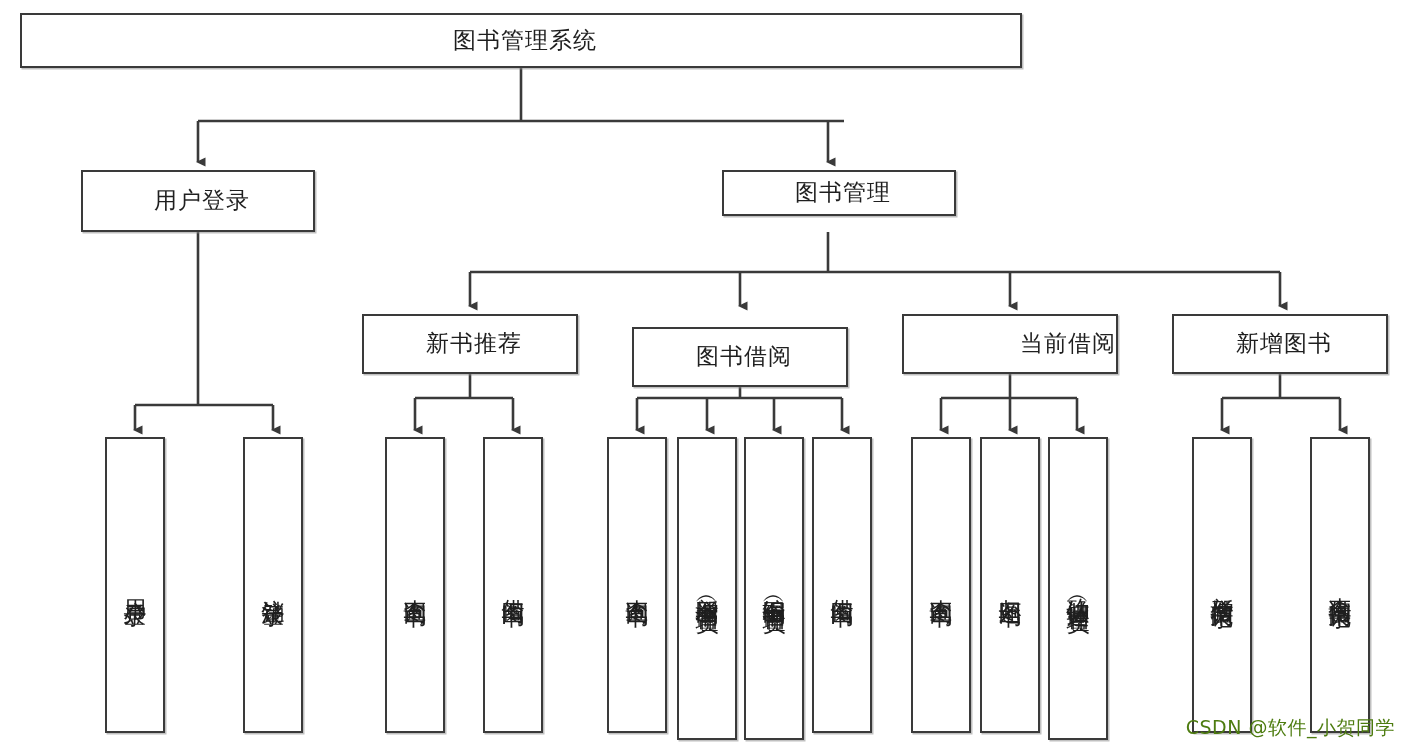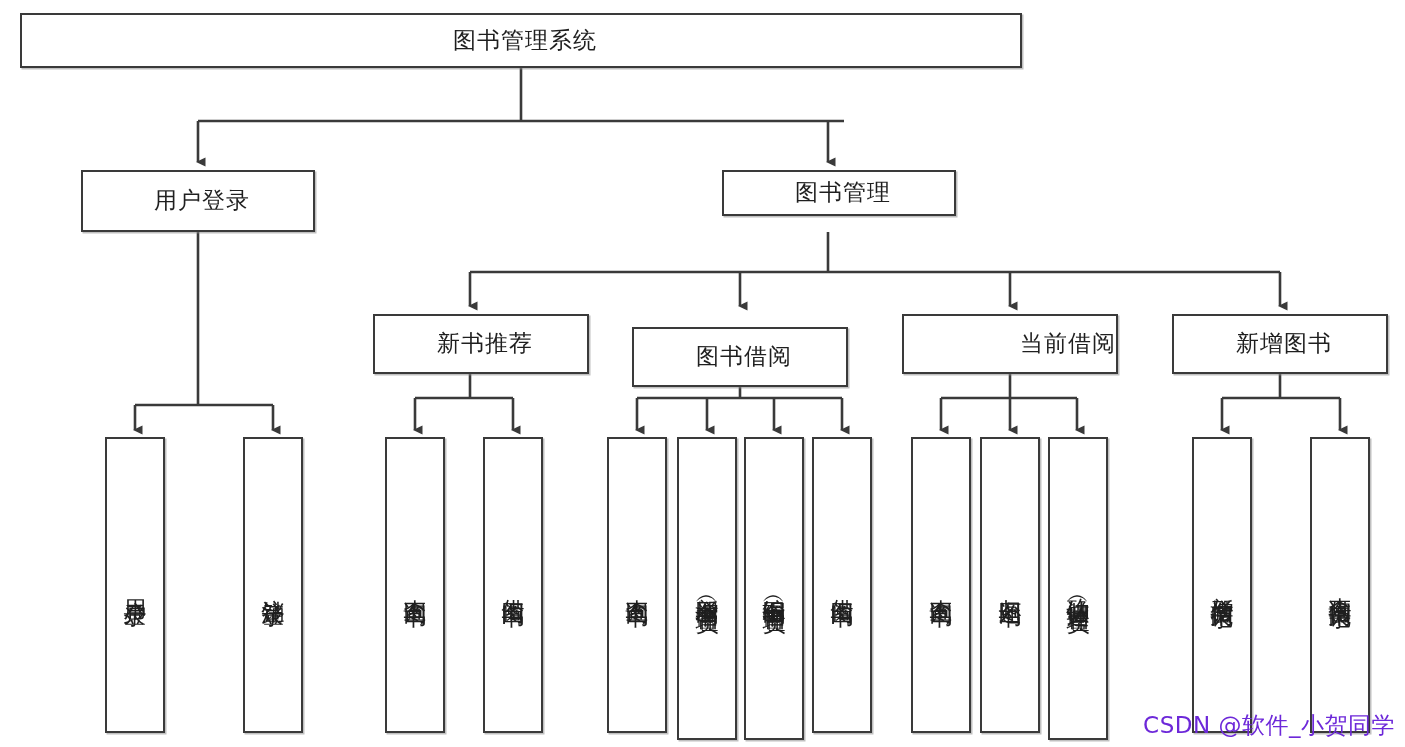--- a/index.html
+++ b/index.html
@@ -53,22 +53,22 @@
     left: 0;
     top: 0;
     width: 1405px;
     height: 747px;
     pointer-events: none;
   }
   .wm {
     position: absolute;
     right: 10px;
     bottom: 6px;
-    font-size: 23px;
-    color: #6d28d9;
+    font-size: 19px;
+    color: #4d7c0f;
     letter-spacing: 0.5px;
     white-space: nowrap;
   }
 </style>
 </head>
 <body>
 
 <div id="canvas">
 
   <svg id="edges" viewBox="0 0 1405 747">
@@ -125,21 +125,21 @@
     <span>图书管理系统</span>
   </div>
 
   <div class="node h" style="left:81px; top:170px; width:234px; height:62px;">
     <span>用户登录</span>
   </div>
   <div class="node h" style="left:711px; top:170px; width:234px; height:46px;margin-left:11px;">
     <span>图书管理</span>
   </div>
 
-  <div class="node h" style="left:362px; top:314px; width:216px; height:60px;margin-left:11px;">
+  <div class="node h" style="left:362px; top:314px; width:216px; height:60px;">
     <span>新书推荐</span>
   </div>
   <div class="node h" style="left:632px; top:327px; width:216px; height:60px;">
     <span>图书借阅</span>
   </div>
   <div class="node h" style="left:902px; top:314px; width:216px; height:60px;justify-content:flex-end;">
     <span>当前借阅</span>
   </div>
   <div class="node h" style="left:1172px; top:314px; width:216px; height:60px;">
     <span>新增图书</span>

